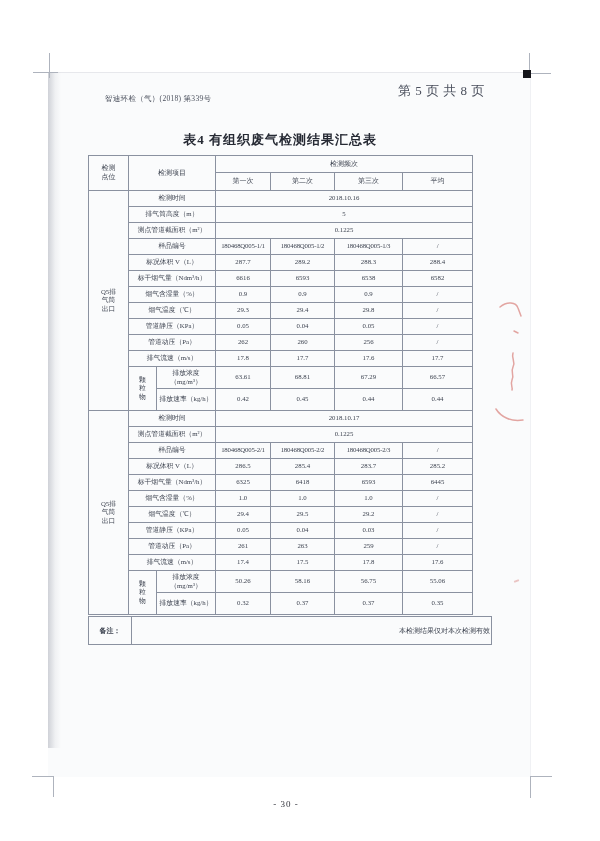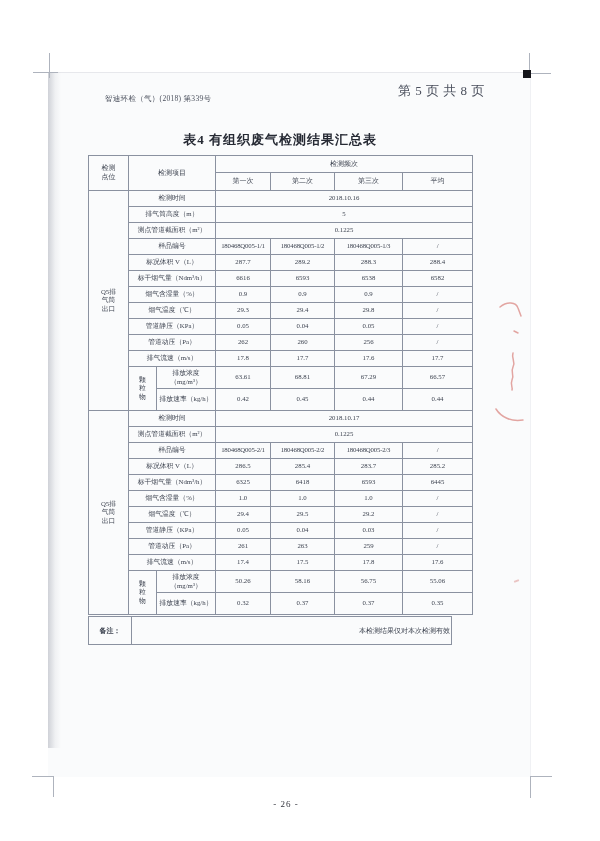--- a/index.html
+++ b/index.html
@@ -18,21 +18,21 @@
   table.main{position:absolute;left:88px;top:155px;width:384px;border-collapse:collapse;
          table-layout:fixed;}
   table.main th,table.main td{border:1px solid #8a91a0;padding:0;text-align:center;
          vertical-align:middle;font-weight:normal;color:#3e4451;font-size:6.8px;line-height:1.25;
          overflow:hidden;}
   table.main th{font-size:7px;}
   tr.h17{height:17px;margin-top:16px;} tr.h18{height:18px;margin-top:40px;} tr.h16{height:16px;} tr.h22{height:22px;}
   td.small{font-size:6px;letter-spacing:-0.2px;}
   td.loc{font-size:6.8px;line-height:1.6;}
   td.grp{font-size:6.8px;line-height:1.45;}
-  table.remark{position:absolute;left:88px;top:616px;width:364px;border-collapse:collapse;table-layout:fixed;}
+  table.remark{position:absolute;left:88px;top:616px;width:404px;border-collapse:collapse;table-layout:fixed;}
   table.remark td{border:1px solid #8a91a0;height:25px;vertical-align:middle;font-size:7px;color:#3e4451;}
   td.rlabel{width:40px;text-align:center;font-weight:bold;}
   td.rtext{text-align:right;padding-left:9px;}
   .footer{position:absolute;left:0;top:799px;width:572px;text-align:center;font-size:9px;
           color:#33343c;letter-spacing:1px;}
   .red-svg{position:absolute;left:492px;top:293px;}
   .red-smudge{position:absolute;left:514px;top:580px;width:5px;height:2px;
           background:rgba(207,95,88,.35);transform:rotate(-20deg);}
 </style>
 </head>
@@ -261,15 +261,15 @@
   <svg class="red-svg" width="42" height="135" viewBox="0 0 42 135">
     <g fill="none" stroke="#cf5f58" stroke-width="1.5" stroke-linecap="round" opacity="0.55">
       <path d="M8 14 C 15 8, 24 9, 26 15 L 29 23"></path>
       <path d="M22 38 l 4 2"></path>
       <path d="M21 60 c -2 6 3 8 0 14 c -3 6 2 8 -1 13 c -2 5 1 7 0 10"></path>
       <path d="M4 116 C 9 124, 19 129, 31 127"></path>
     </g>
   </svg>
   <div class="red-smudge"></div>
 
-  <div class="footer">- 26 -</div>
+  <div class="footer">- 30 -</div>
 
 </div>
 
 </body></html>

